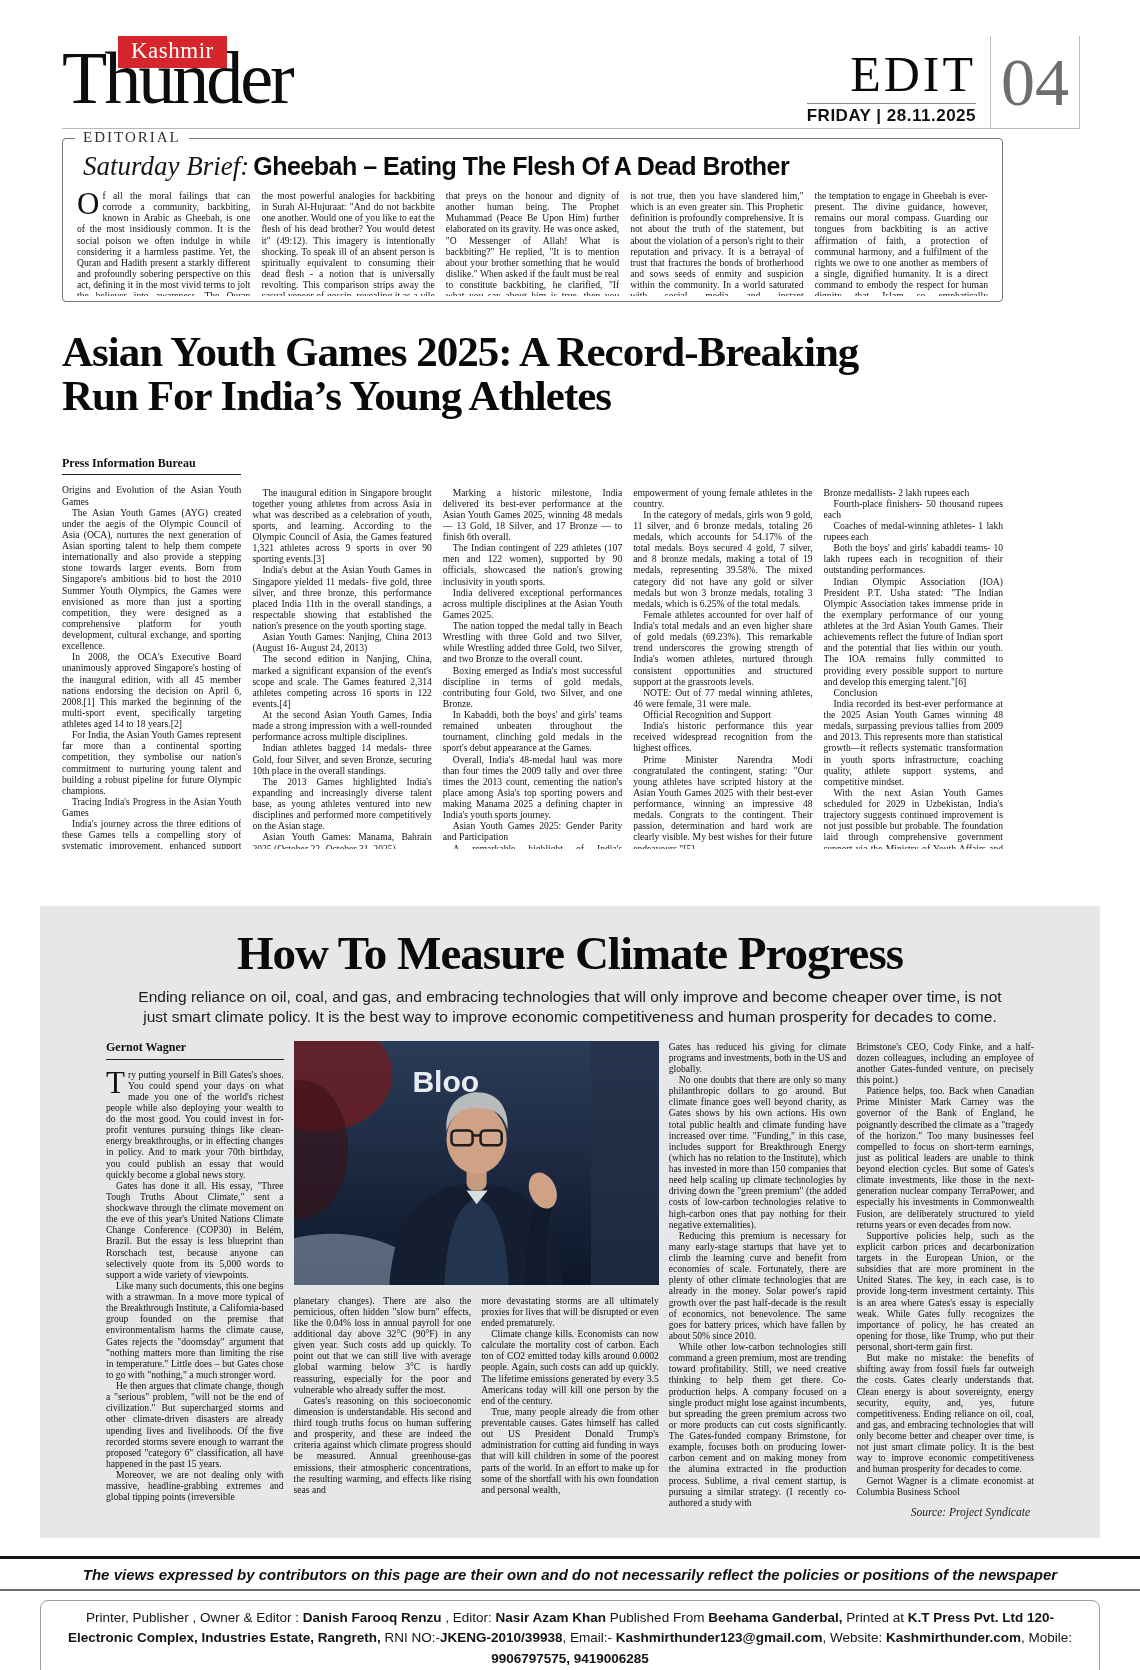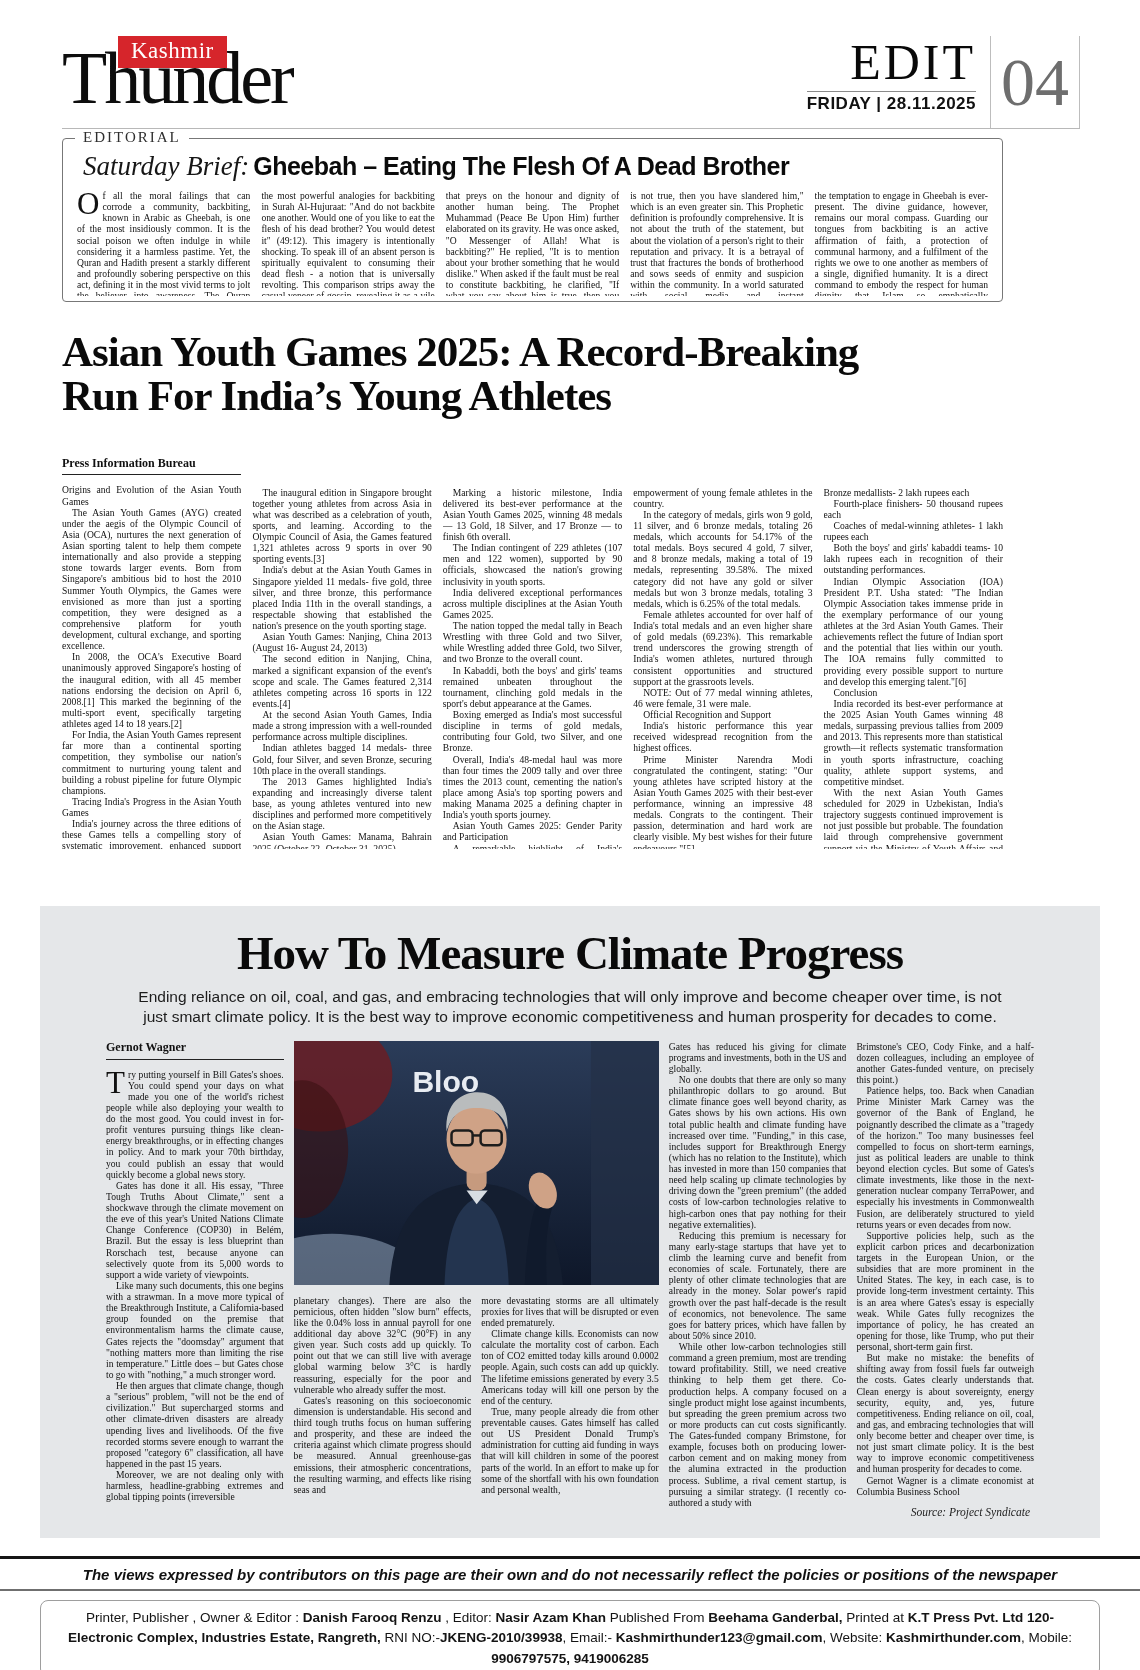--- a/index.html
+++ b/index.html
@@ -13,21 +13,21 @@
   .header{position:absolute;left:62px;top:32px;width:1018px;height:96px;
     display:flex;justify-content:space-between;align-items:flex-end;
     border-bottom:1px solid #b8b8b8;}
   .masthead{position:relative;height:96px;width:340px;margin-top:8px;}
   .thunder{font-family:"Liberation Serif",serif;font-size:74px;line-height:92px;
     letter-spacing:-3px;color:#0d0d0d;}
   .kashmir-badge{position:absolute;left:56px;top:4px;background:#d6252b;color:#fff;
     font-family:"Liberation Serif",serif;font-size:23px;line-height:26px;
     padding:2px 13px 4px;letter-spacing:0.5px;}
   .header-right{display:flex;align-items:stretch;height:92px;}
-  .edit-block{text-align:right;padding-right:14px;display:flex;flex-direction:column;justify-content:flex-start;}
+  .edit-block{text-align:right;padding-right:14px;display:flex;flex-direction:column;justify-content:flex-end;}
   .edit-title{font-family:"Liberation Serif",serif;font-size:50px;line-height:52px;letter-spacing:3px;color:#090909;}
   .edit-rule{border-top:1px solid #8a8a8a;margin:3px 0 2px;}
   .edit-date{font-family:"Liberation Sans",sans-serif;font-weight:bold;font-size:17px;letter-spacing:0.5px;padding-bottom:2px;}
   .page-num{border-left:1px solid #bdbdbd;border-right:1px solid #bdbdbd;
     font-family:"Liberation Serif",serif;font-size:68px;color:#6e6e6e;
     padding:0 10px;display:flex;align-items:center;}
   
   .editorial{position:absolute;left:62px;top:138px;width:941px;height:164px;
     border:1.5px solid #777;border-radius:4px;box-sizing:border-box;
     padding:12px 14px 6px;}
@@ -151,22 +151,22 @@
         <p>At the second Asian Youth Games, India made a strong impression with a well-rounded performance across multiple disciplines.</p>
         <p>Indian athletes bagged 14 medals- three Gold, four Silver, and seven Bronze, securing 10th place in the overall standings.</p>
         <p>The 2013 Games highlighted India's expanding and increasingly diverse talent base, as young athletes ventured into new disciplines and performed more competitively on the Asian stage.</p>
         <p>Asian Youth Games: Manama, Bahrain 2025 (October 22- October 31, 2025)</p>
       </div>
     <div class="col pad-top">
         <p>Marking a historic milestone, India delivered its best-ever performance at the Asian Youth Games 2025, winning 48 medals — 13 Gold, 18 Silver, and 17 Bronze — to finish 6th overall.</p>
         <p>The Indian contingent of 229 athletes (107 men and 122 women), supported by 90 officials, showcased the nation's growing inclusivity in youth sports.</p>
         <p>India delivered exceptional performances across multiple disciplines at the Asian Youth Games 2025.</p>
         <p>The nation topped the medal tally in Beach Wrestling with three Gold and two Silver, while Wrestling added three Gold, two Silver, and two Bronze to the overall count.</p>
+        <p>Boxing emerged as India's most successful discipline in terms of gold medals, contributing four Gold, two Silver, and one Bronze.</p>
         <p>In Kabaddi, both the boys' and girls' teams remained unbeaten throughout the tournament, clinching gold medals in the sport's debut appearance at the Games.</p>
-        <p>Boxing emerged as India's most successful discipline in terms of gold medals, contributing four Gold, two Silver, and one Bronze.</p>
         <p>Overall, India's 48-medal haul was more than four times the 2009 tally and over three times the 2013 count, cementing the nation's place among Asia's top sporting powers and making Manama 2025 a defining chapter in India's youth sports journey.</p>
         <p>Asian Youth Games 2025: Gender Parity and Participation</p>
         <p>A remarkable highlight of India's participation at this year's Asian Youth Games was the strong gender balance within the team. Of the 229 athletes, 122 were female and 107 male, marking a notable instance where women outnumbered men in a major multi-sport international event. This highlighted the increasing inclusivity and</p>
       </div>
     <div class="col pad-top">
         <p class="ni">empowerment of young female athletes in the country.</p>
         <p>In the category of medals, girls won 9 gold, 11 silver, and 6 bronze medals, totaling 26 medals, which accounts for 54.17% of the total medals. Boys secured 4 gold, 7 silver, and 8 bronze medals, making a total of 19 medals, representing 39.58%. The mixed category did not have any gold or silver medals but won 3 bronze medals, totaling 3 medals, which is 6.25% of the total medals.</p>
         <p>Female athletes accounted for over half of India's total medals and an even higher share of gold medals (69.23%). This remarkable trend underscores the growing strength of India's women athletes, nurtured through consistent opportunities and structured support at the grassroots levels.</p>
         <p>NOTE: Out of 77 medal winning athletes, 46 were female, 31 were male.</p>
         <p>Official Recognition and Support</p>
@@ -190,21 +190,21 @@
   <h2 class="climate-headline">How To Measure Climate Progress</h2>
   <p class="climate-subtitle">Ending reliance on oil, coal, and gas, and embracing technologies that will only improve and become cheaper over time, is not just smart climate policy. It is the best way to improve economic competitiveness and human prosperity for decades to come.</p>
   <div class="climate-body">
     <div class="col c1">
       <div class="byline">Gernot Wagner</div>
       <div>
           <p class="ni"><span class="dropcap">T</span>ry putting yourself in Bill Gates's shoes. You could spend your days on what made you one of the world's richest people while also deploying your wealth to do the most good. You could invest in for-profit ventures pursuing things like clean-energy breakthroughs, or in effecting changes in policy. And to mark your 70th birthday, you could publish an essay that would quickly become a global news story.</p>
           <p>Gates has done it all. His essay, "Three Tough Truths About Climate," sent a shockwave through the climate movement on the eve of this year's United Nations Climate Change Conference (COP30) in Belém, Brazil. But the essay is less blueprint than Rorschach test, because anyone can selectively quote from its 5,000 words to support a wide variety of viewpoints.</p>
           <p>Like many such documents, this one begins with a strawman. In a move more typical of the Breakthrough Institute, a California-based group founded on the premise that environmentalism harms the climate cause, Gates rejects the "doomsday" argument that "nothing matters more than limiting the rise in temperature." Little does – but Gates chose to go with "nothing," a much stronger word.</p>
           <p>He then argues that climate change, though a "serious" problem, "will not be the end of civilization." But supercharged storms and other climate-driven disasters are already upending lives and livelihoods. Of the five recorded storms severe enough to warrant the proposed "category 6" classification, all have happened in the past 15 years.</p>
-          <p>Moreover, we are not dealing only with harmless, headline-grabbing extremes and global tipping points (irreversible</p>
+          <p>Moreover, we are not dealing only with massive, headline-grabbing extremes and global tipping points (irreversible</p>
         </div>
     </div>
     <div class="photo">
       <svg viewBox="0 0 364 248" preserveAspectRatio="none">
         <defs>
           <linearGradient id="bgGrad" x1="0" y1="0" x2="0" y2="1">
             <stop offset="0" stop-color="#2b3c59"></stop>
             <stop offset="1" stop-color="#0e1729"></stop>
           </linearGradient>
         </defs>

